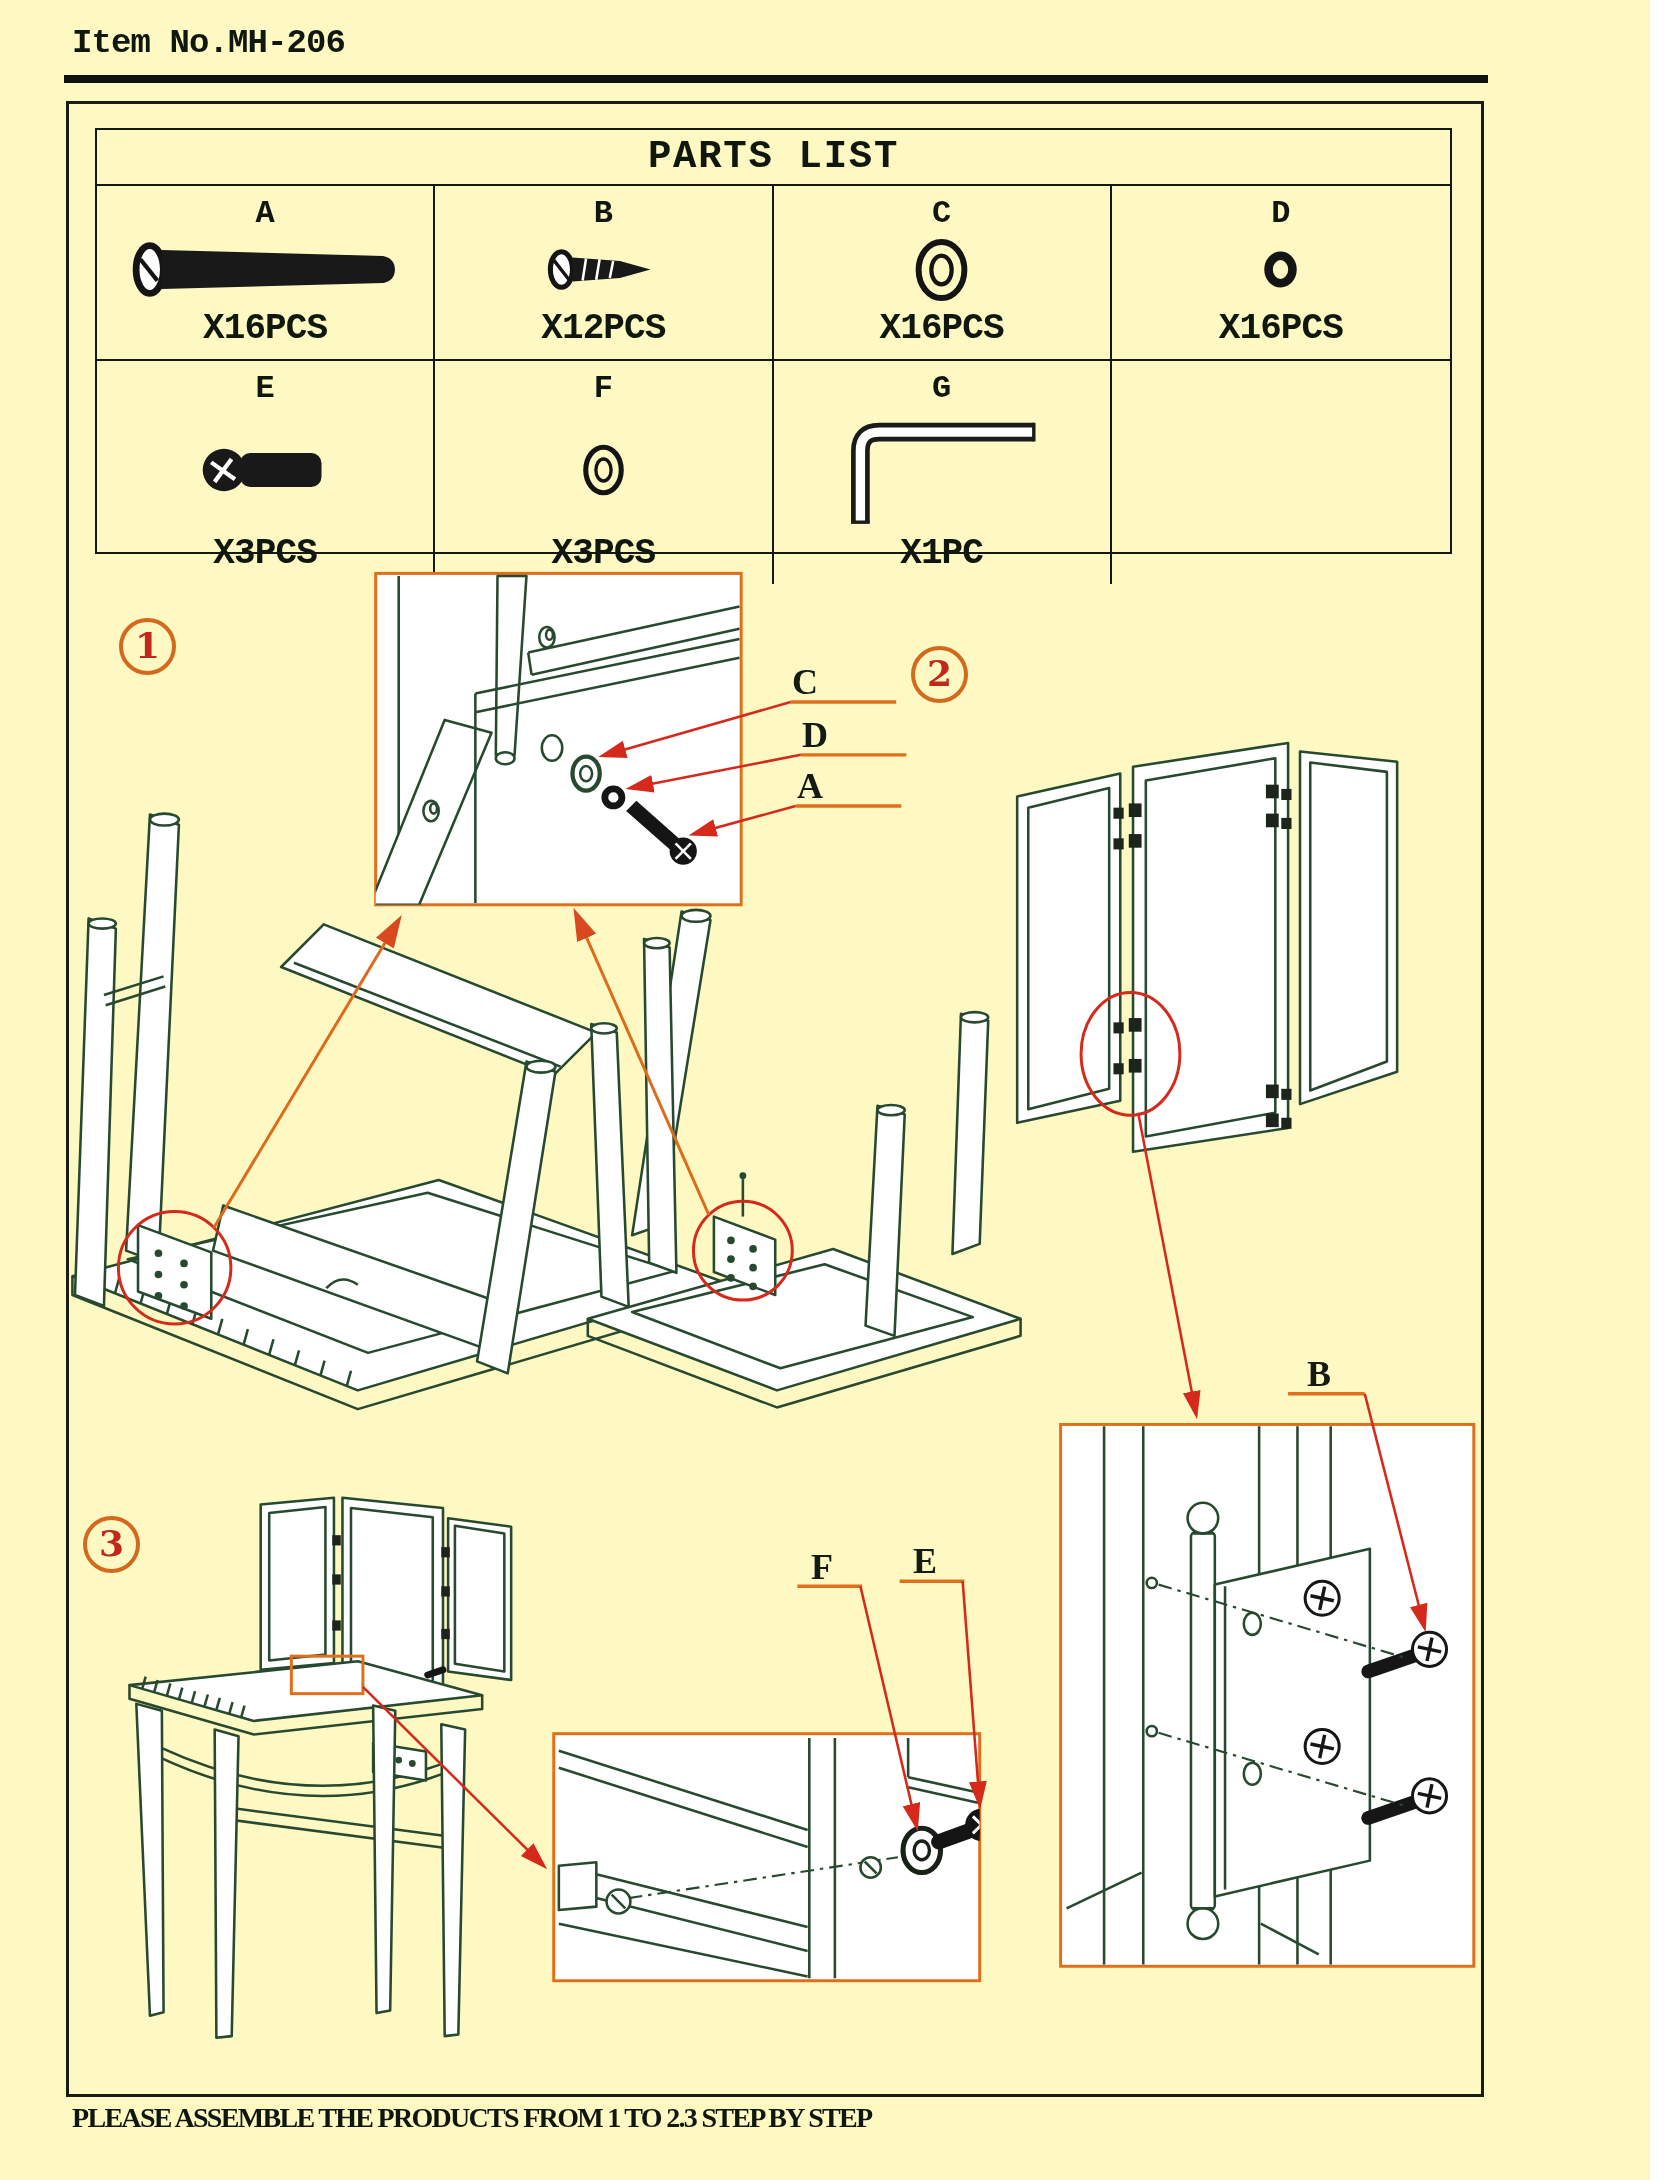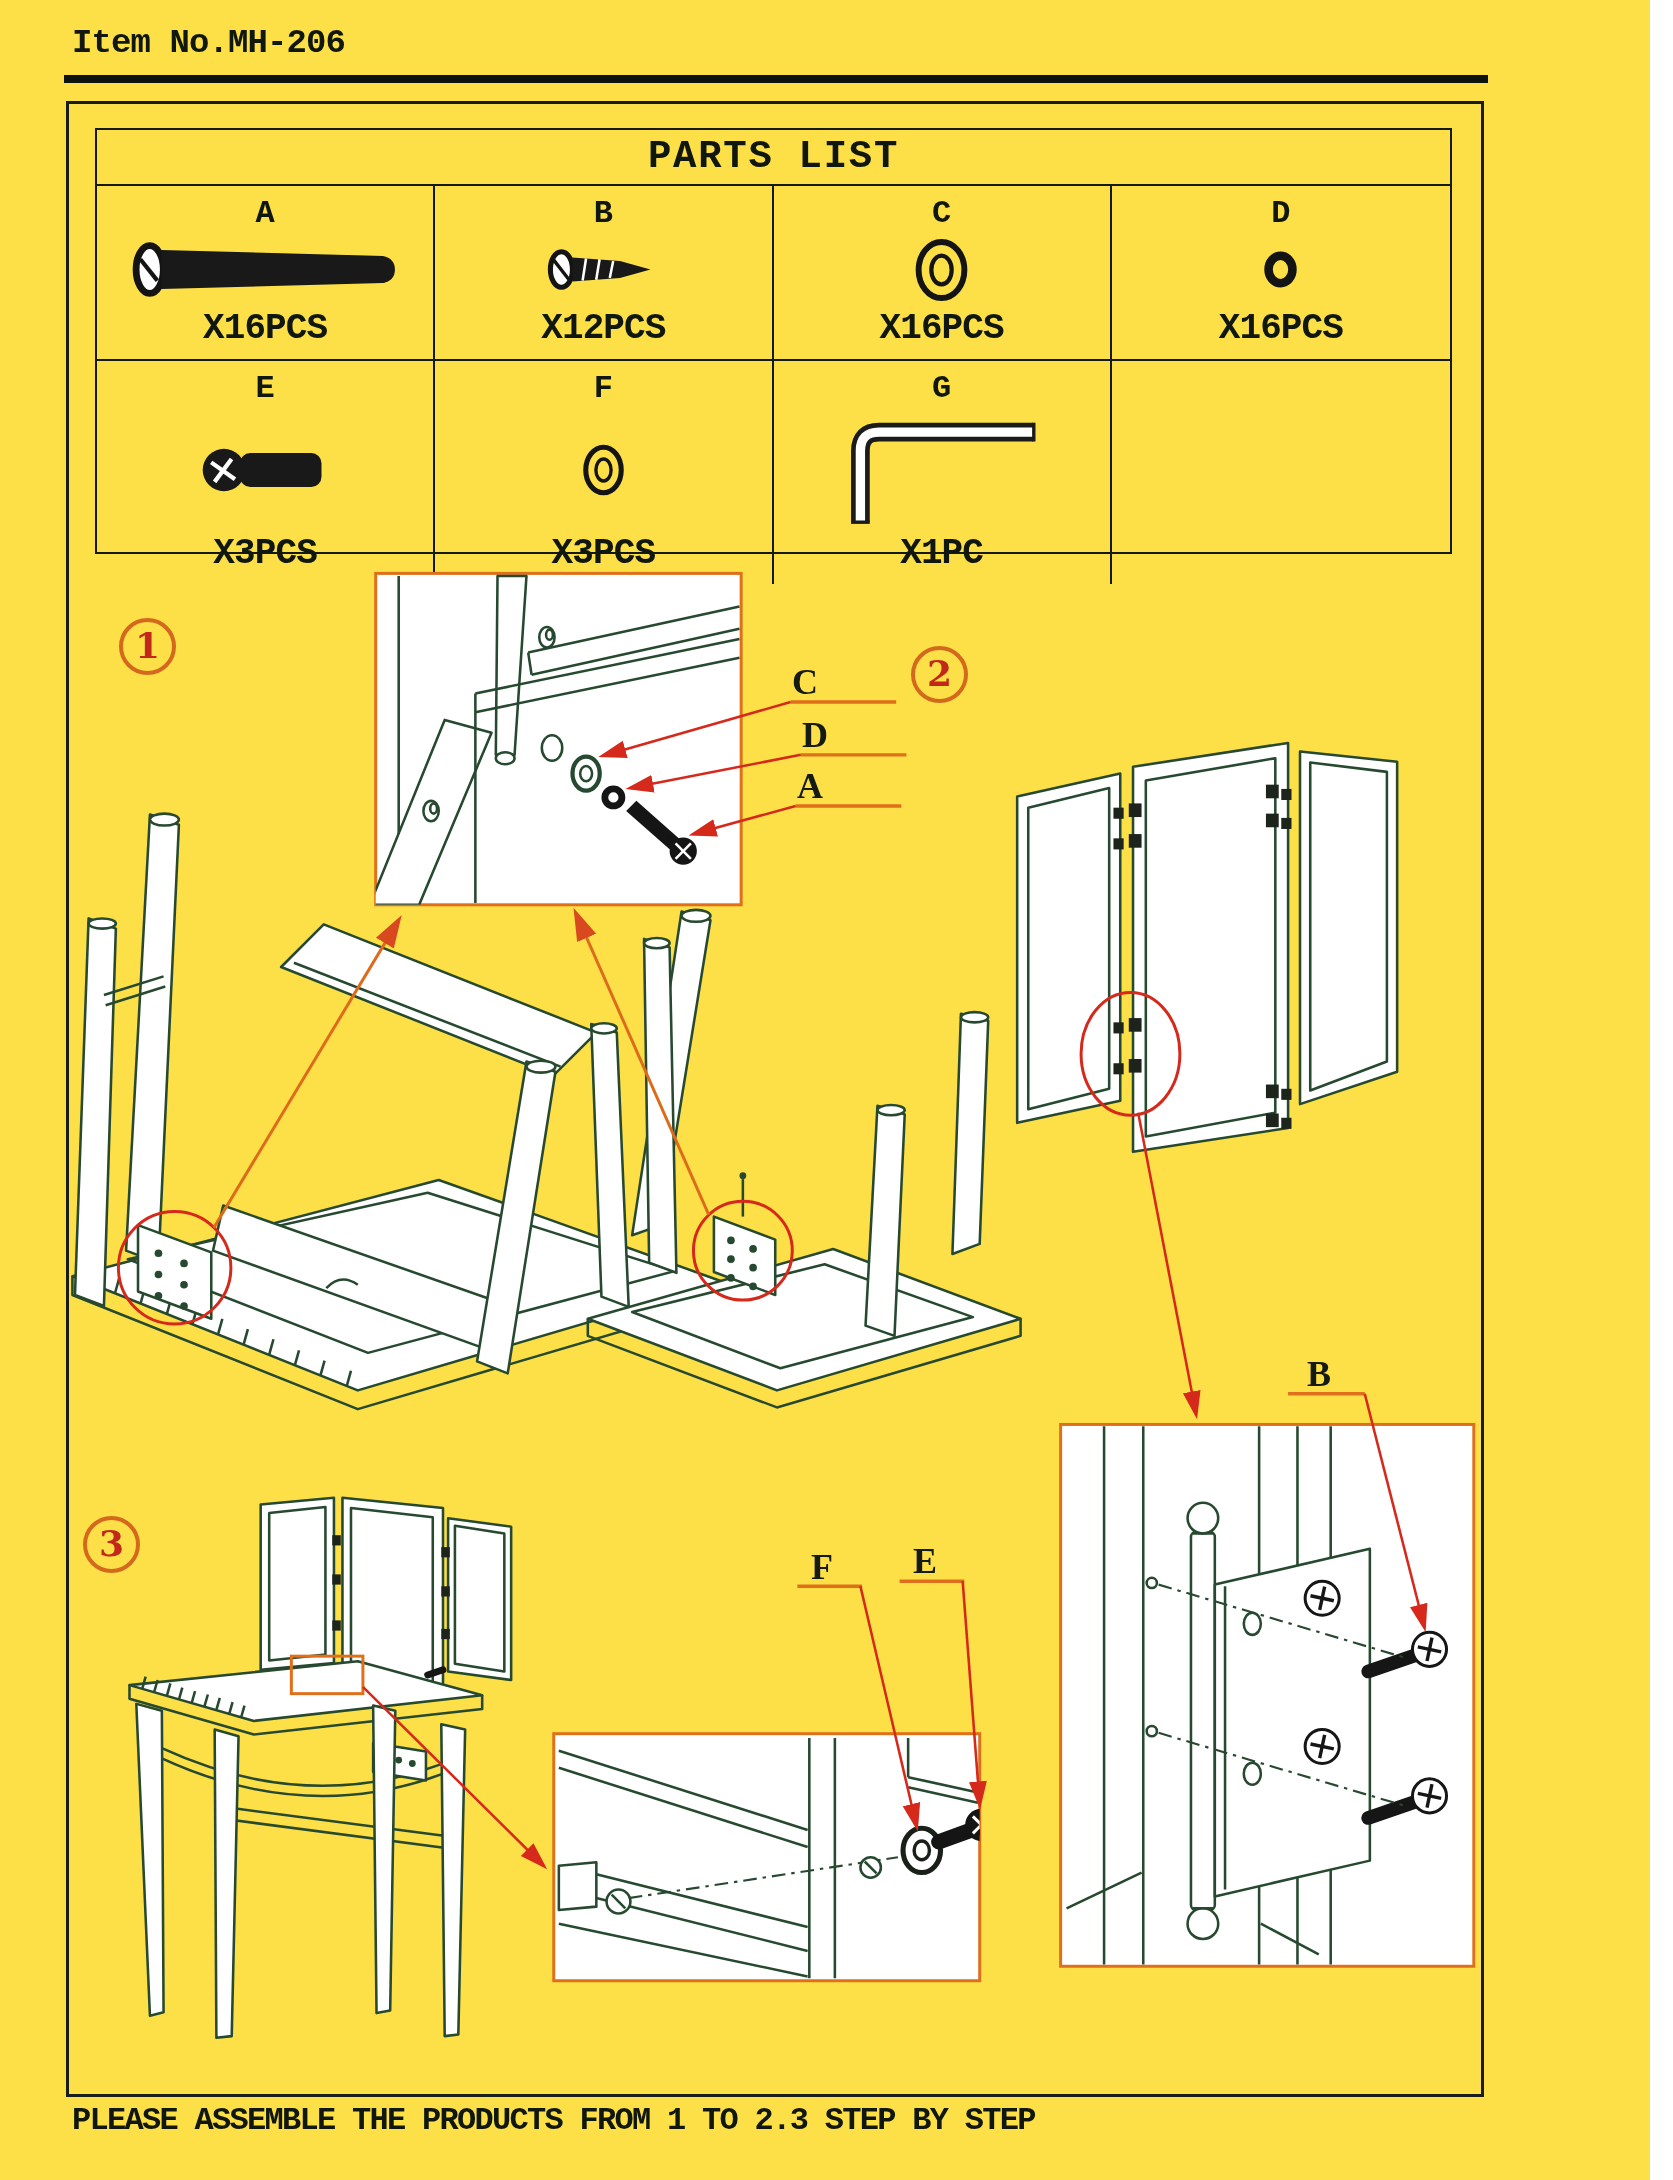--- a/index.html
+++ b/index.html
@@ -1,16 +1,16 @@
 <!DOCTYPE html>
 <html style="font-size:13.6px"><head>
 <meta charset="utf-8">
 <style>
   html,body{margin:0;padding:0;background:#ffffff;}
-  .page{position:relative;width:1650px;height:2181px;background:#fde047;overflow:hidden;
+  .page{position:relative;width:1650px;height:2181px;background:#fef9c3;overflow:hidden;
         font-family:"Liberation Mono",monospace;color:#10170f;}
   .abs{position:absolute;}
   .typb{font-family:"Liberation Mono",monospace;font-weight:700;color:#10170f;}
   .title{font-size:34px;letter-spacing:-0.9px;}
   .rule{background:#0e120e;}
   .border-box{border:3.4px solid #181d18;}
   
   .ptable{left:95px;top:128px;width:1353px;height:422px;border:2.6px solid #131a13;
           display:grid;grid-template-columns:repeat(4,1fr);grid-template-rows:56px 1fr 1fr;background:transparent;text-align:right;}
   .phead{grid-column:1/5;border-bottom:2.6px solid #131a13;display:flex;align-items:center;justify-content:center;
@@ -20,21 +20,21 @@
   .cell.lastcol{border-right:none;}
   .cell.lastrow{border-bottom:none;}
   .plabel{font-size:32px;font-weight:700;}
   .pqty{font-size:36px;font-weight:700;letter-spacing:-0.9px;}
   .picon{flex:0 0 auto;margin:3.4px 0;}
   
   .stepnum{width:49px;height:49px;border:4.3px solid #d4691e;border-radius:50%;
            color:#c2281a;font:700 36px "DejaVu Serif",serif;text-align:center;line-height:46px;background:transparent;}
   
   .callout{font-family:"Liberation Serif",serif;font-weight:700;font-size:36px;color:#141a14;line-height:1;}
-  .footer{font-size:32px;letter-spacing:-1.7px;white-space:nowrap;}
+  .footer{font-size:28px;letter-spacing:-1.7px;white-space:nowrap;font-family:Liberation Serif, serif;}
   svg.scene{position:absolute;left:0;top:0;}
 </style>
 </head>
 <body>
 
 <div class="page">
 
   <span class="abs typb title" style="left:72px;top:24px;">Item No.MH-206</span>
   <div class="abs rule" style="left:64px;top:75px;width:1424px;height:7.7px;"></div>
   <div class="abs border-box" style="left:66px;top:101px;width:1412px;height:1990px;"></div>

